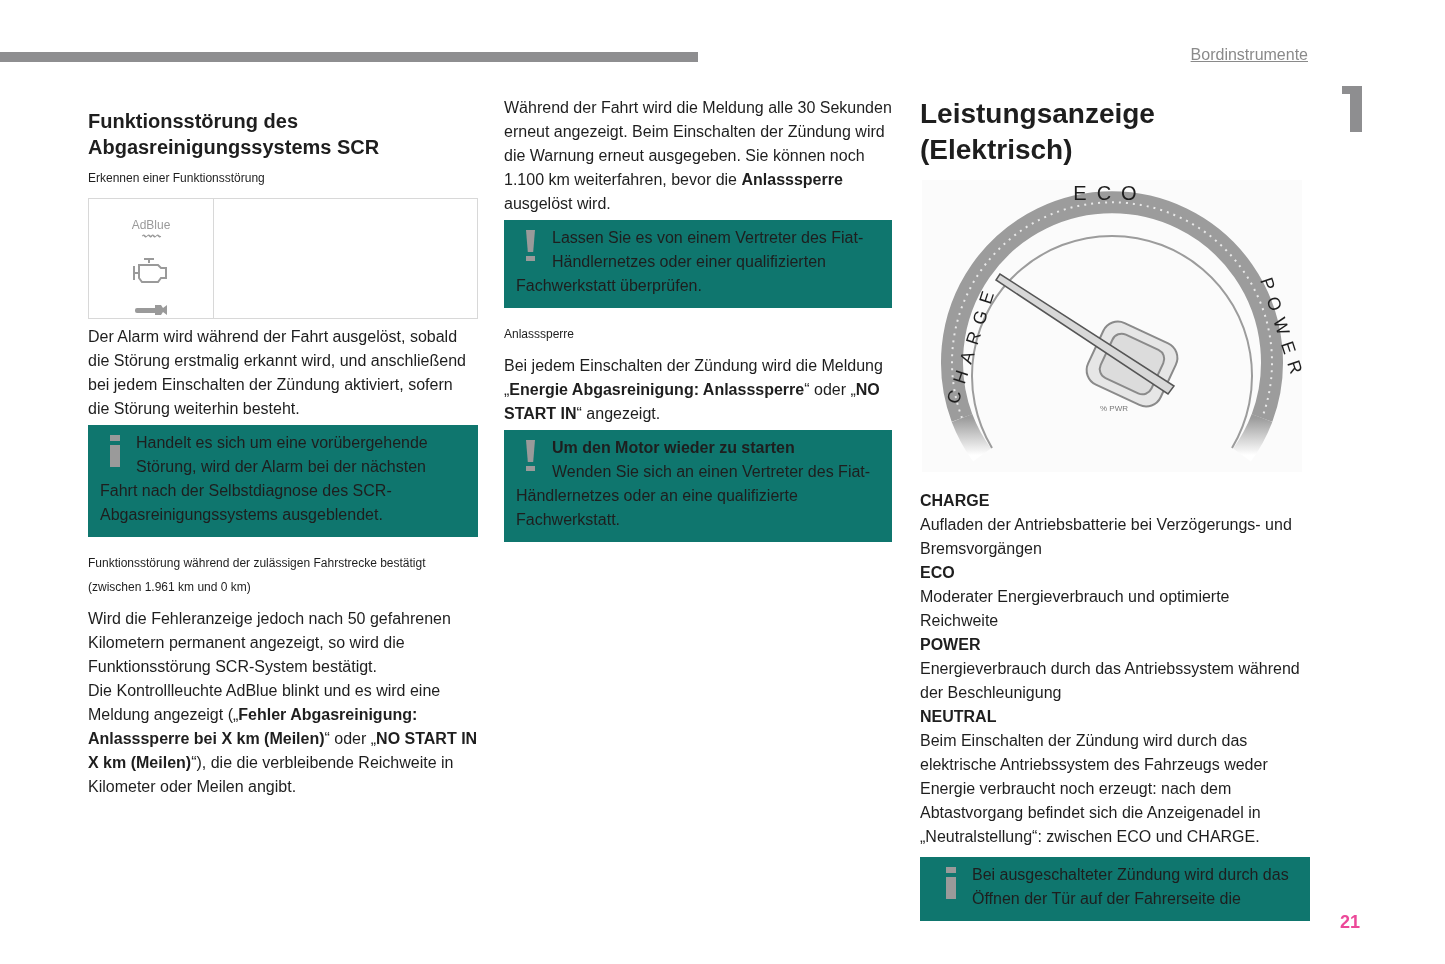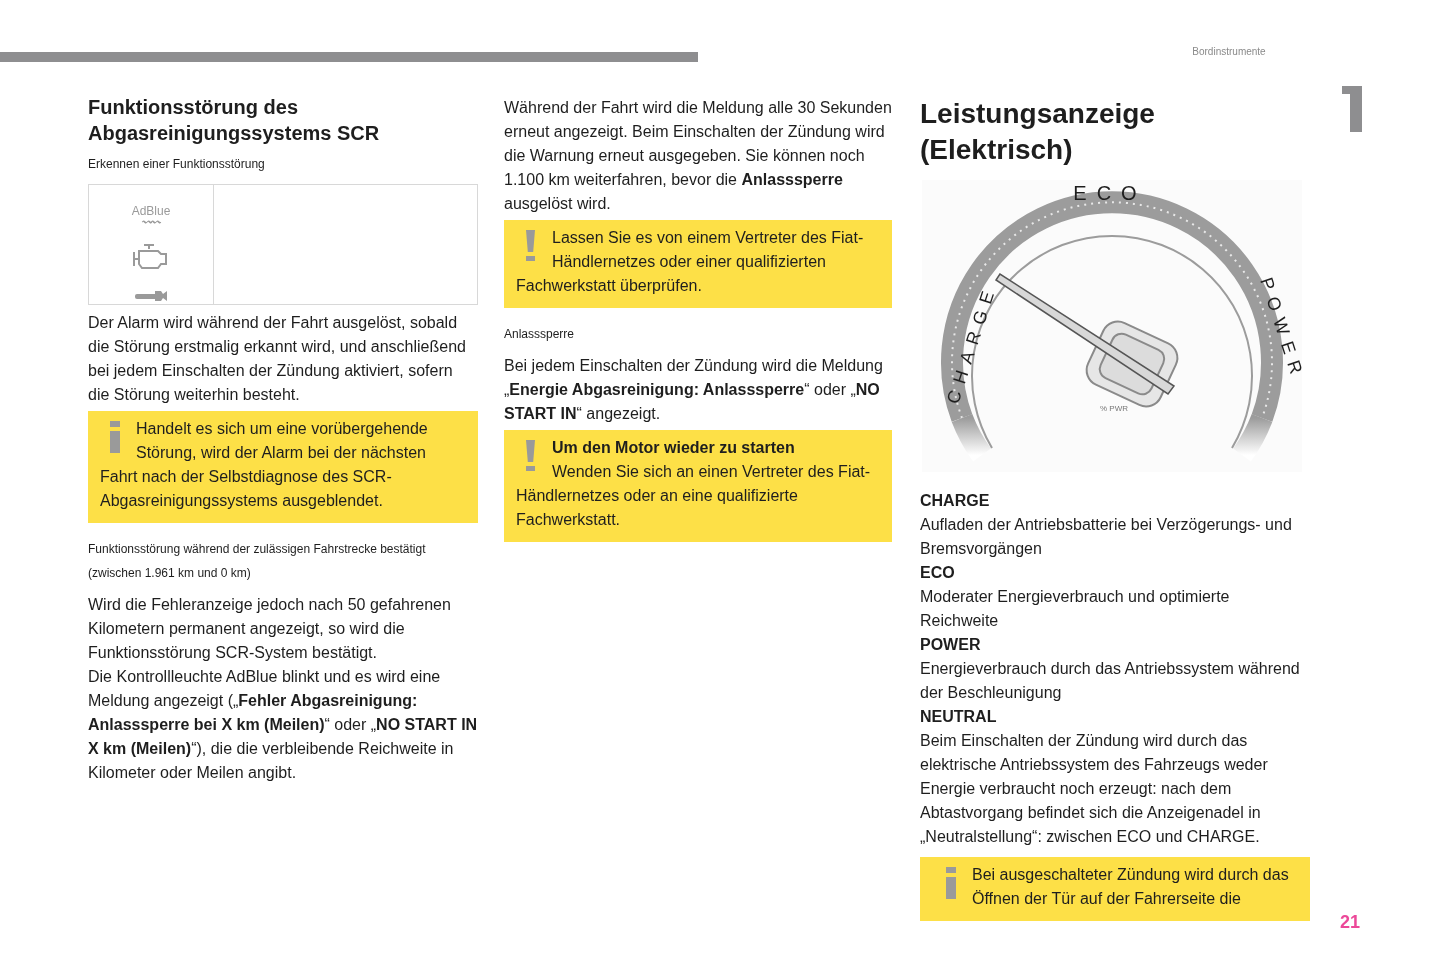--- a/index.html
+++ b/index.html
@@ -2,44 +2,44 @@
 <html><head>
 <meta charset="utf-8">
 <style>
   html, body { margin: 0; padding: 0; }
   body {
     width: 1445px; height: 964px; position: relative; overflow: hidden;
     background: #ffffff; color: #1e1e1e;
     font-family: "Liberation Sans", sans-serif;
   }
   .topbar { position: absolute; left: 0; top: 52px; width: 698px; height: 10px; background: #8e8e90; }
-  .running-head { position: absolute; left: 1150px; top: 46px; width: 158px; text-align: center; font-size: 10px; color: #8a8a8a; }
+  .running-head { position: absolute; left: 1150px; top: 46px; width: 158px; text-align: right; font-size: 16px; color: #8a8a8a; text-decoration: underline; }
   .chapter-num { position: absolute; left: 1342px; top: 86px; width: 20px; height: 46px; }
   .chapter-num .bar { position: absolute; left: 8px; top: 0; width: 12px; height: 46px; background: #8e8e90; }
   .chapter-num .flag { position: absolute; left: 0; top: 0; width: 10px; height: 8px; background: #8e8e90; }
   .page-num { position: absolute; left: 1340px; top: 912px; font-size: 18px; font-weight: bold; color: #ec4899; }
 
   .col { position: absolute; font-size: 16px; line-height: 24px; }
-  .col1 { left: 88px; top: 94px; width: 390px; }
+  .col1 { left: 88px; top: 108px; width: 390px; }
   .col2 { left: 504px; top: 96px; width: 388px; }
   .col3 { left: 920px; top: 96px; width: 390px; }
 
   h2.sec { font-size: 20px; line-height: 26px; font-weight: bold; margin: 0 0 6px 0; color: #1e1e1e; }
   h3.sub { font-size: 12px; line-height: 24px; font-weight: normal; margin: 0 0 8px 0; color: #1e1e1e; }
   h1.main { font-size: 28px; line-height: 36px; font-weight: bold; margin: 0 0 12px 0; color: #1e1e1e; }
   p { margin: 0; }
   b { font-weight: bold; }
 
   .lamp-table { display: flex; border: 1px solid #d8d8d8; margin: 4px 0 6px 0; }
   .lamp-icons { width: 124px; border-right: 1px solid #d8d8d8; display: flex; flex-direction: column; align-items: center; padding-top: 20px; gap: 16px; }
   .lamp-text { padding: 4px 10px 6px 12px; flex: 1; }
   .adblue { text-align: center; color: #9a9a9a; font-size: 12px; line-height: 13px; }
   .adblue .wave { display: block; font-size: 10px; letter-spacing: -1px; line-height: 8px; color: #9a9a9a; }
 
-  .note { background: #fde047; padding: 6px 12px 10px 12px; margin: 4px 0 10px 0; position: relative; }
+  .note { background: #0f766e; padding: 6px 12px 10px 12px; margin: 4px 0 10px 0; position: relative; }
   .note .mark { float: left; width: 24px; height: 46px; margin-right: 12px; position: relative; }
   .mark-info .dot { position: absolute; left: 10px; top: 4px; width: 10px; height: 6px; background: #9a9a9a; }
   .mark-info .stem { position: absolute; left: 10px; top: 14px; width: 10px; height: 22px; background: #9a9a9a; }
   .mark-warn .stem { position: absolute; left: 10px; top: 4px; width: 9px; height: 22px; background: #9a9a9a; clip-path: polygon(0 0, 100% 0, 80% 100%, 20% 100%); }
   .mark-warn .dot { position: absolute; left: 10px; top: 30px; width: 9px; height: 5px; background: #9a9a9a; }
 
   .gauge { width: 380px; height: 292px; margin: 0 0 10px 2px; background: #fbfbfb; }
   .term { font-weight: bold; }
 </style>
 </head>

